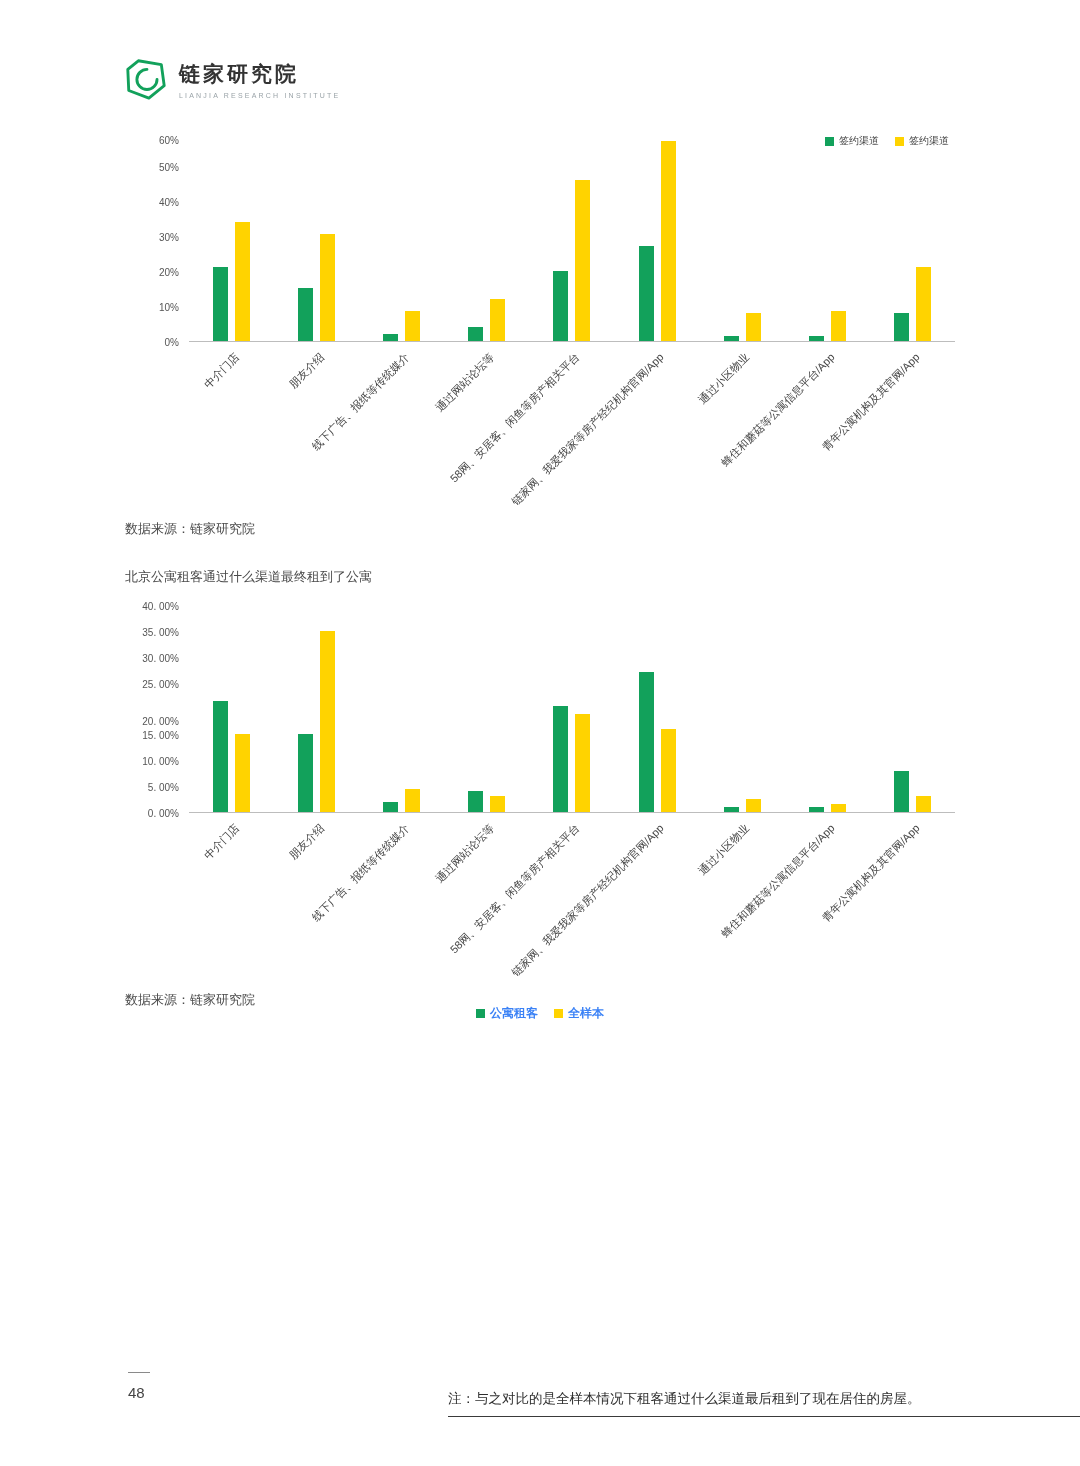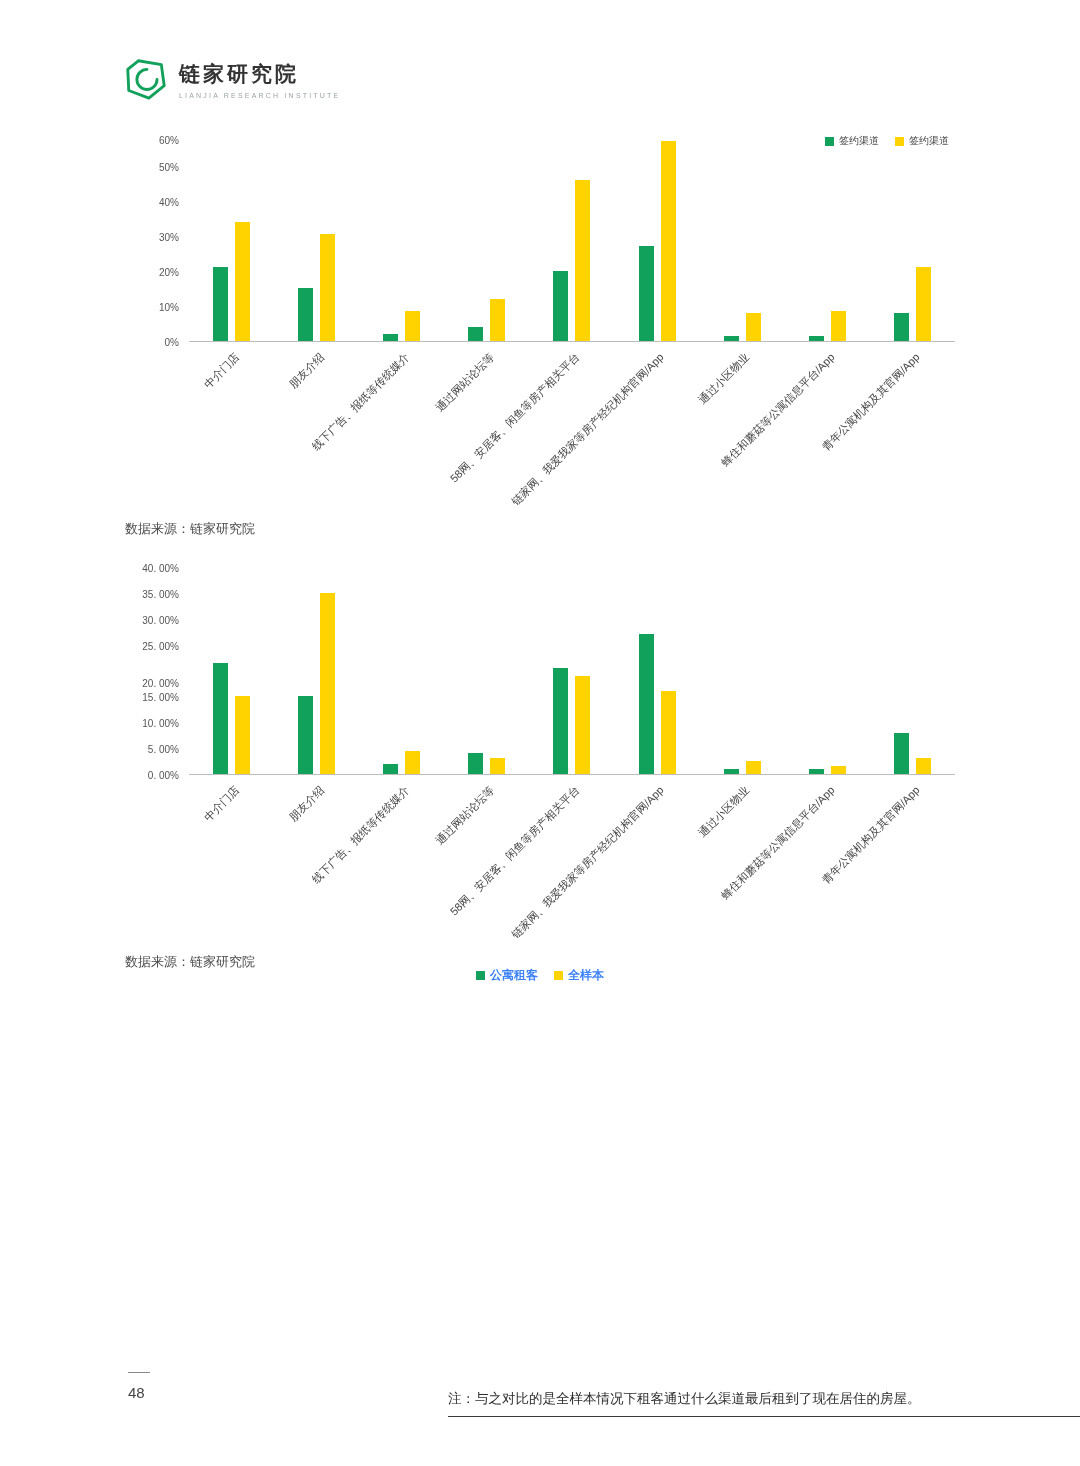--- a/index.html
+++ b/index.html
@@ -182,20 +182,21 @@
                 </div>
               </div>
             </div>
           </div>
         </div>
       <div class="source">数据来源：链家研究院</div>
     </section>
 
 
     <section class="chart-section">
+      <div class="chart-title">北京公寓租客通过什么渠道最终租到了公寓</div>
       <div class="chart" id="chart1">
           <div class="chart-body">
             <div class="y-axis" style="height: 207px;">
               <div class="y-tick" style="bottom: 0px;">0. 00%</div>
               <div class="y-tick" style="bottom: 26px;">5. 00%</div>
               <div class="y-tick" style="bottom: 52px;">10. 00%</div>
               <div class="y-tick" style="bottom: 78px;">15. 00%</div>
               <div class="y-tick" style="bottom: 92px;">20. 00%</div>
               <div class="y-tick" style="bottom: 129px;">25. 00%</div>
               <div class="y-tick" style="bottom: 155px;">30. 00%</div>

